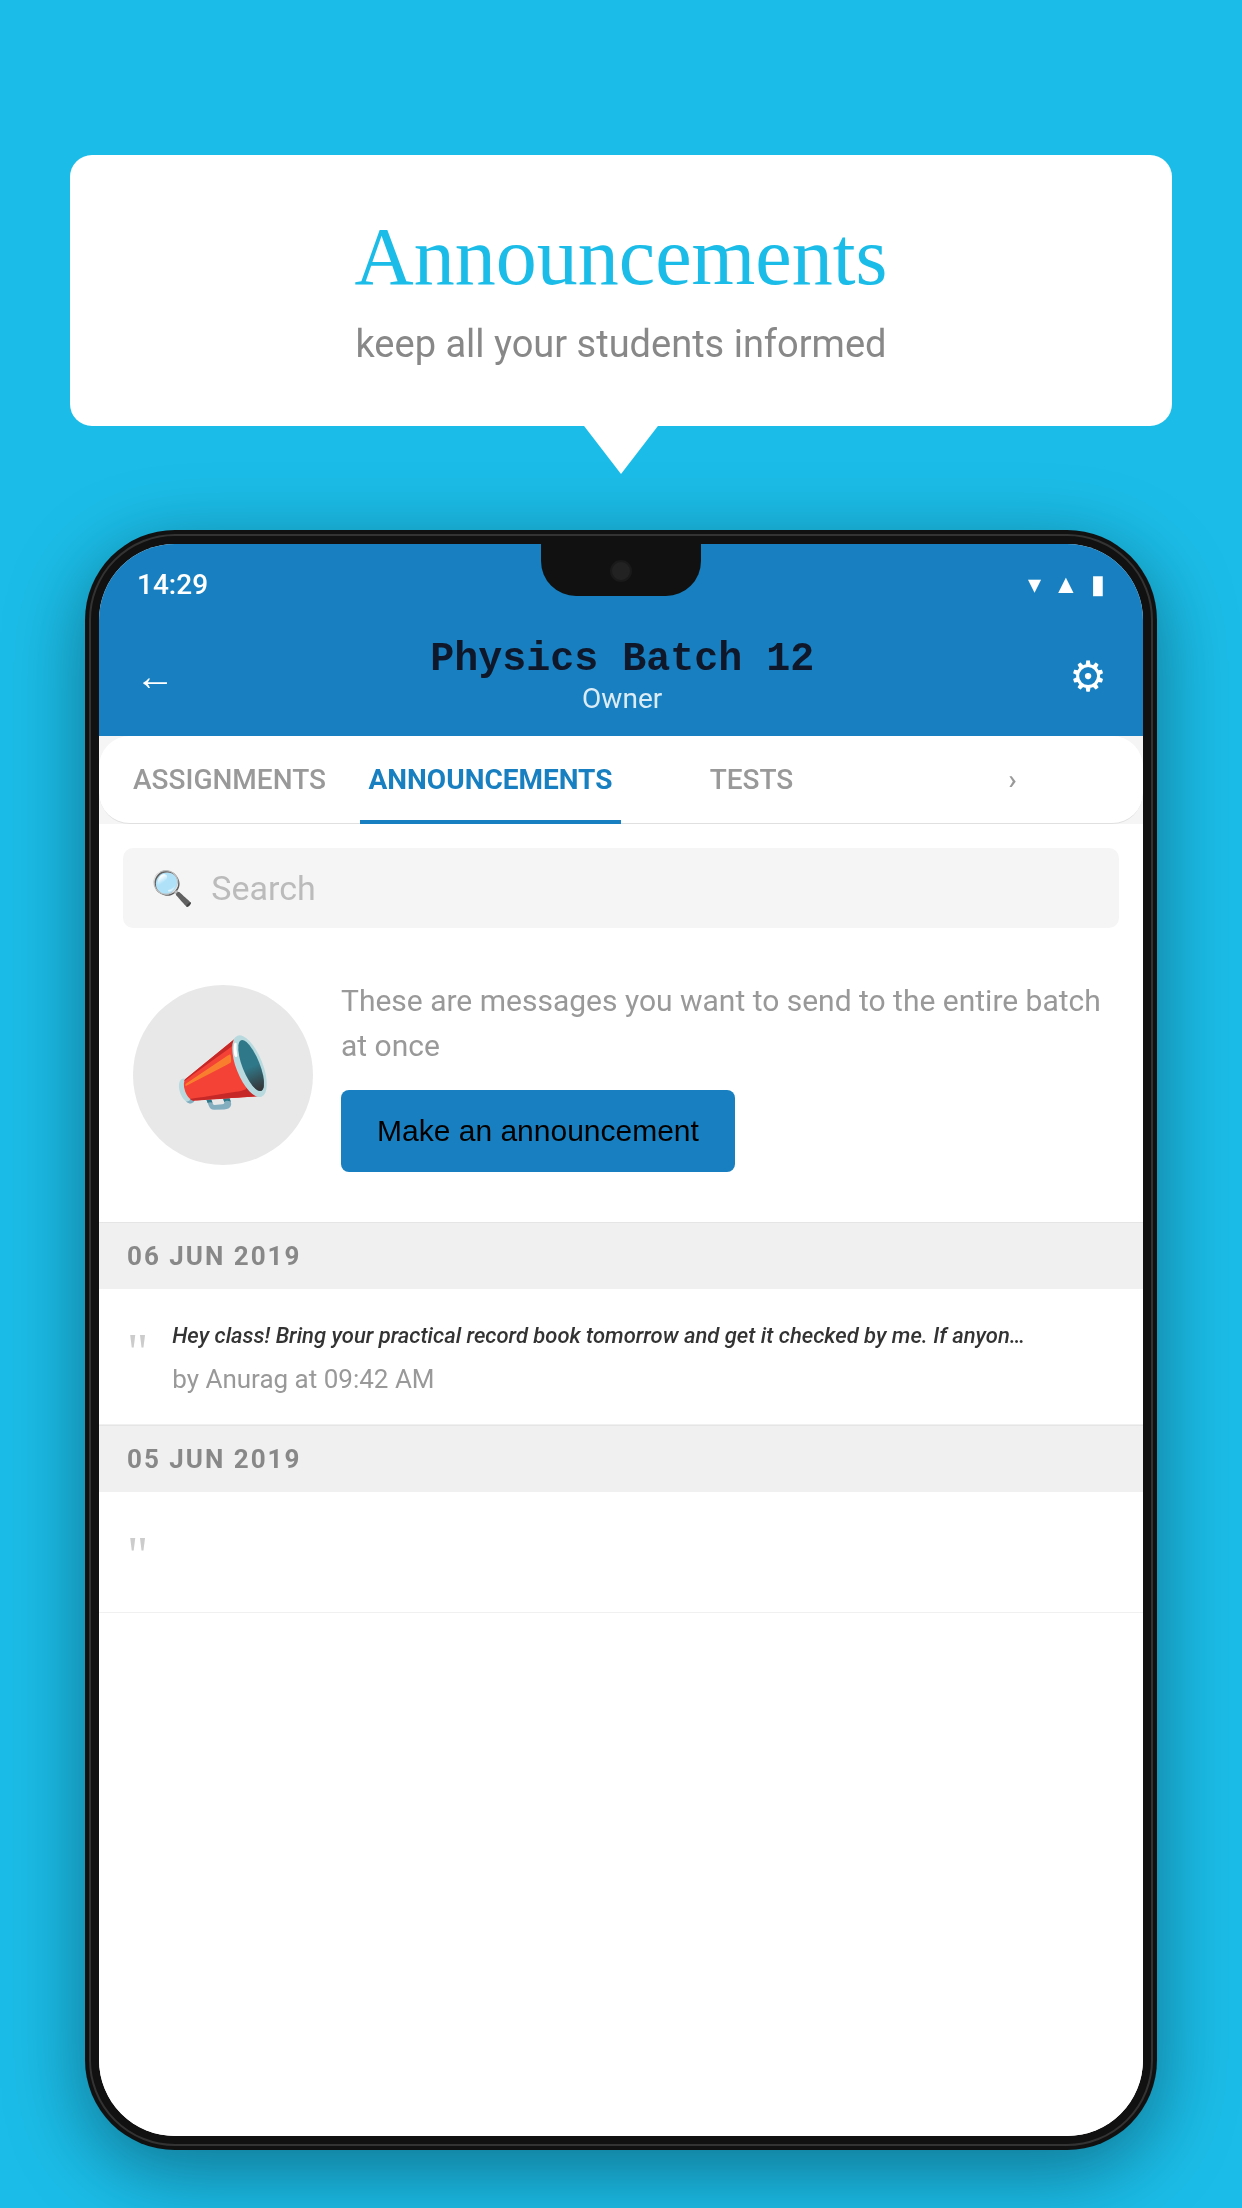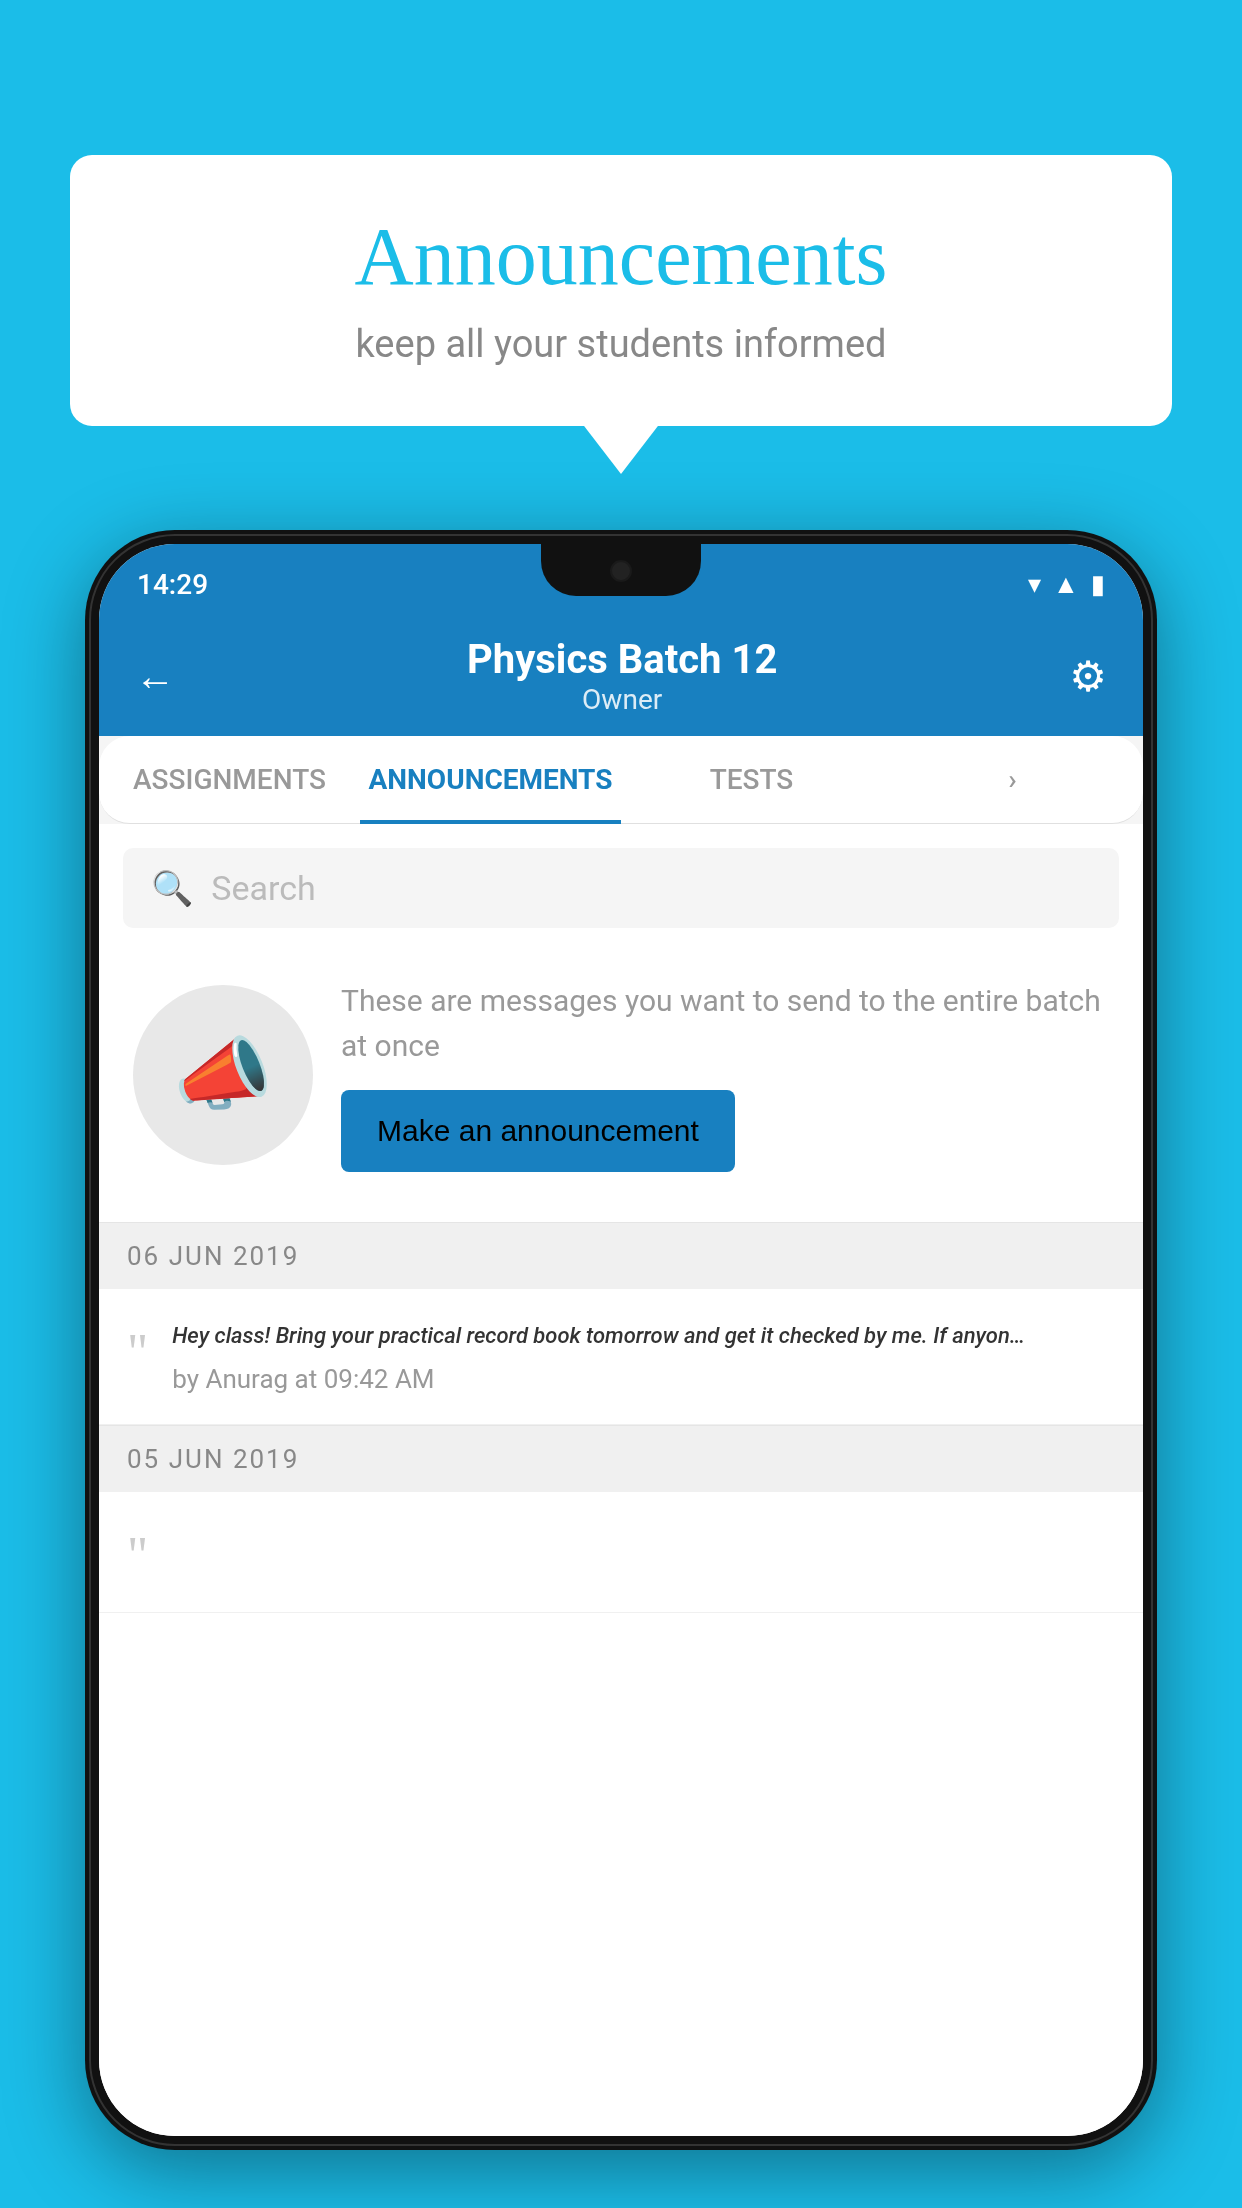--- a/index.html
+++ b/index.html
@@ -176,23 +176,24 @@
       font-size: 40px;
       cursor: pointer;
     }
 
     .header-center {
       text-align: center;
       flex: 1;
     }
 
     .header-title {
-      color: #ffffff;
+      color: #0f172a;
       font-size: 40px;
       font-weight: 700;
+      font-family: Liberation Mono, monospace;
     }
 
     .header-subtitle {
       color: rgba(255,255,255,0.85);
       font-size: 28px;
     }
 
     .header-gear {
       color: white;
       font-size: 42px;
@@ -320,21 +321,21 @@
       font-weight: 500;
       cursor: pointer;
     }
 
     
     .date-separator {
       background: #f0f0f0;
       padding: 18px 28px;
       color: #888;
       font-size: 26px;
-      font-weight: 400;
+      font-weight: 700;
       letter-spacing: 2px;
       border-top: 1px solid #e5e5e5;
     }
 
     
     .announcement-item {
       background: white;
       padding: 30px 28px;
       display: flex;
       align-items: flex-start;

